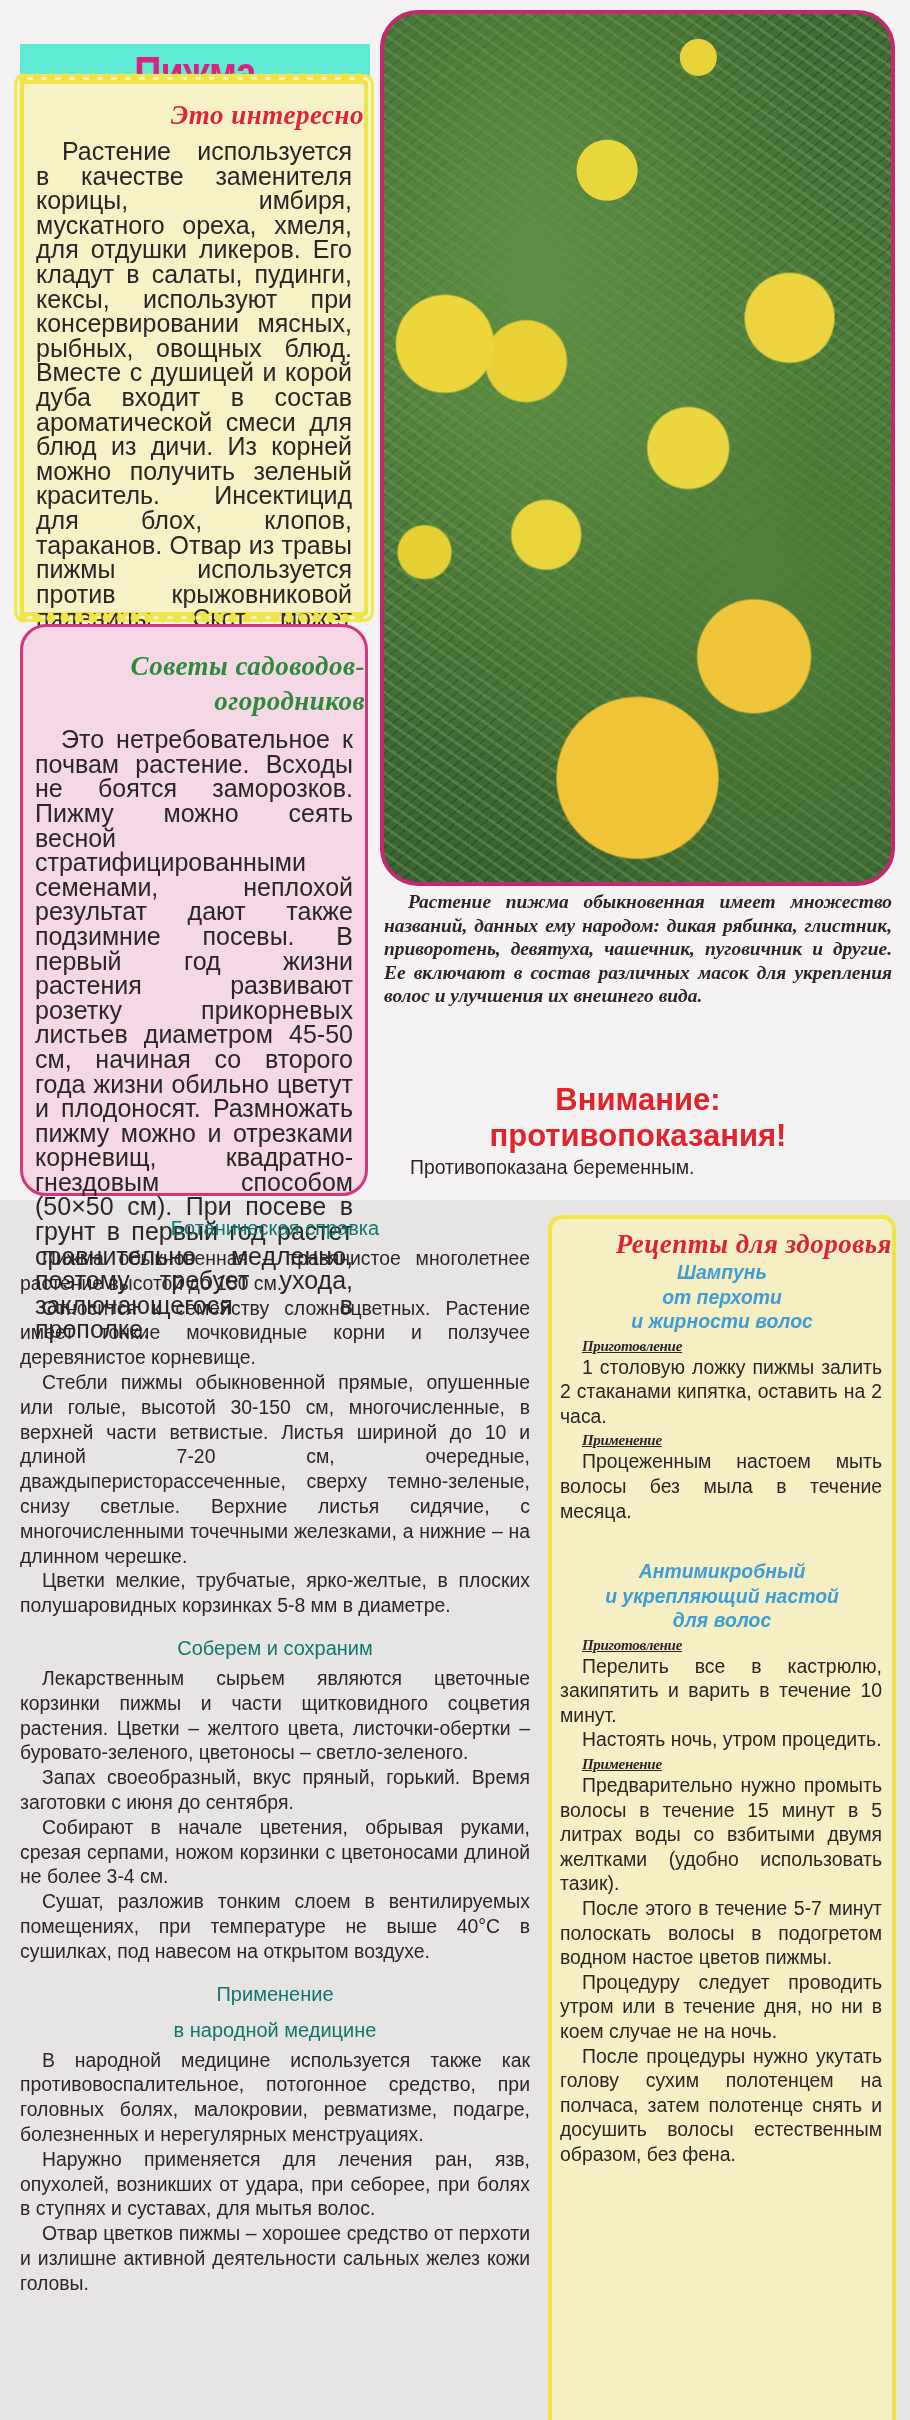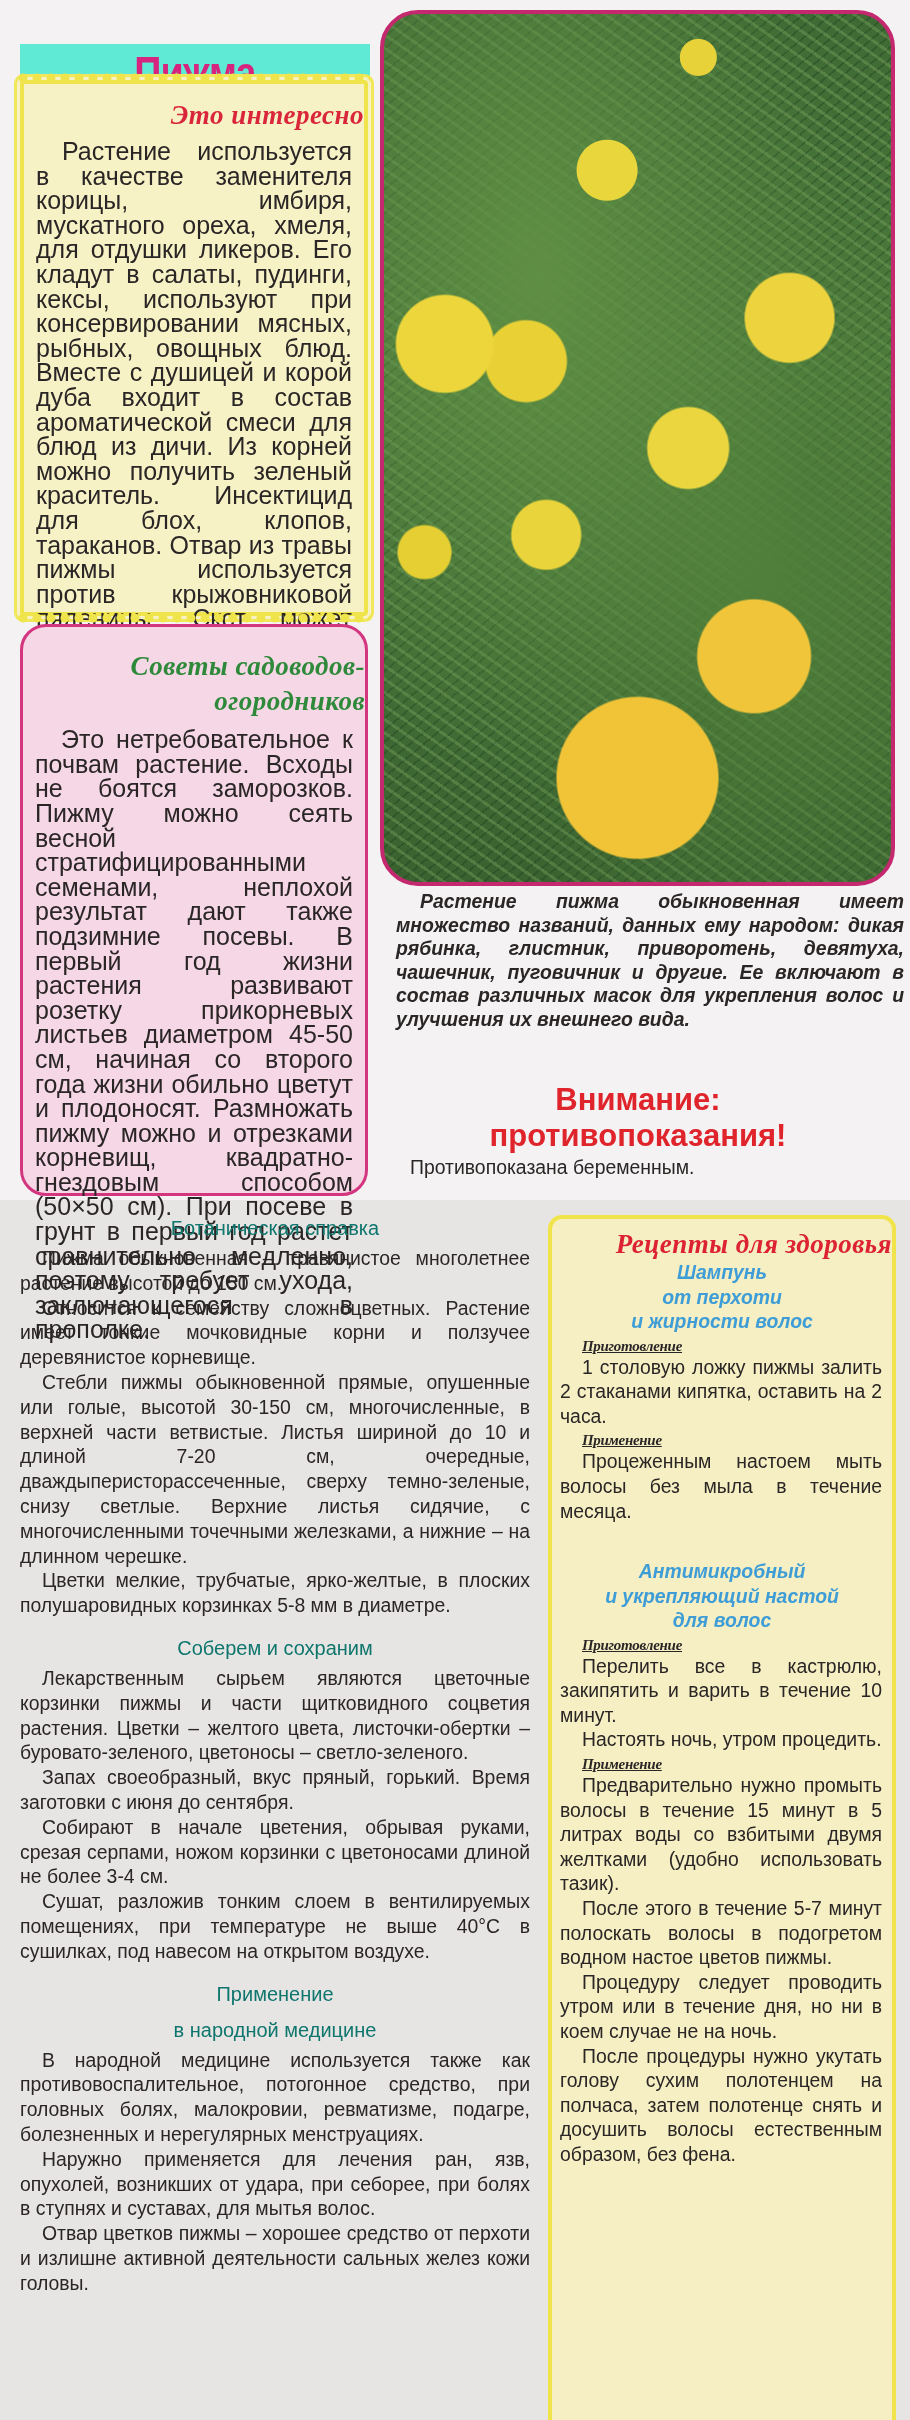--- a/index.html
+++ b/index.html
@@ -81,22 +81,22 @@
       radial-gradient(circle at 73% 74%, #f0c53a 0 56px, transparent 58px),
       radial-gradient(circle at 50% 88%, #f1c437 0 80px, transparent 82px),
       radial-gradient(ellipse at 30% 30%, #5f8f44 0, transparent 60%),
       radial-gradient(ellipse at 75% 65%, #4f7f3a 0, transparent 55%),
       repeating-linear-gradient(35deg, rgba(160,200,120,0.25) 0 3px, rgba(0,0,0,0) 3px 11px),
       repeating-linear-gradient(-40deg, rgba(30,60,30,0.35) 0 2px, rgba(0,0,0,0) 2px 9px),
       linear-gradient(180deg, #3f6a34 0%, #4b7a3c 40%, #3a6230 100%);
   }
 
   .caption {
-    position: absolute; left: 396px; top: 890px; width: 508px;
-    font-family: Liberation Sans, sans-serif; font-style: italic; font-weight: bold;
+    position: absolute; left: 384px; top: 890px; width: 508px;
+    font-family: Liberation Serif, serif; font-style: italic; font-weight: bold;
     font-size: 19.4px; line-height: 23.5px; color: #2a2626; text-align: justify;
   }
   .caption p { text-indent: 24px; }
 
   .warning-title {
     position: absolute; left: 384px; top: 1082px; width: 508px; text-align: center;
     font-family: "Liberation Sans", sans-serif; font-weight: bold; font-size: 31px;
     line-height: 36px; color: #e0242c;
   }
   .warning-text {

